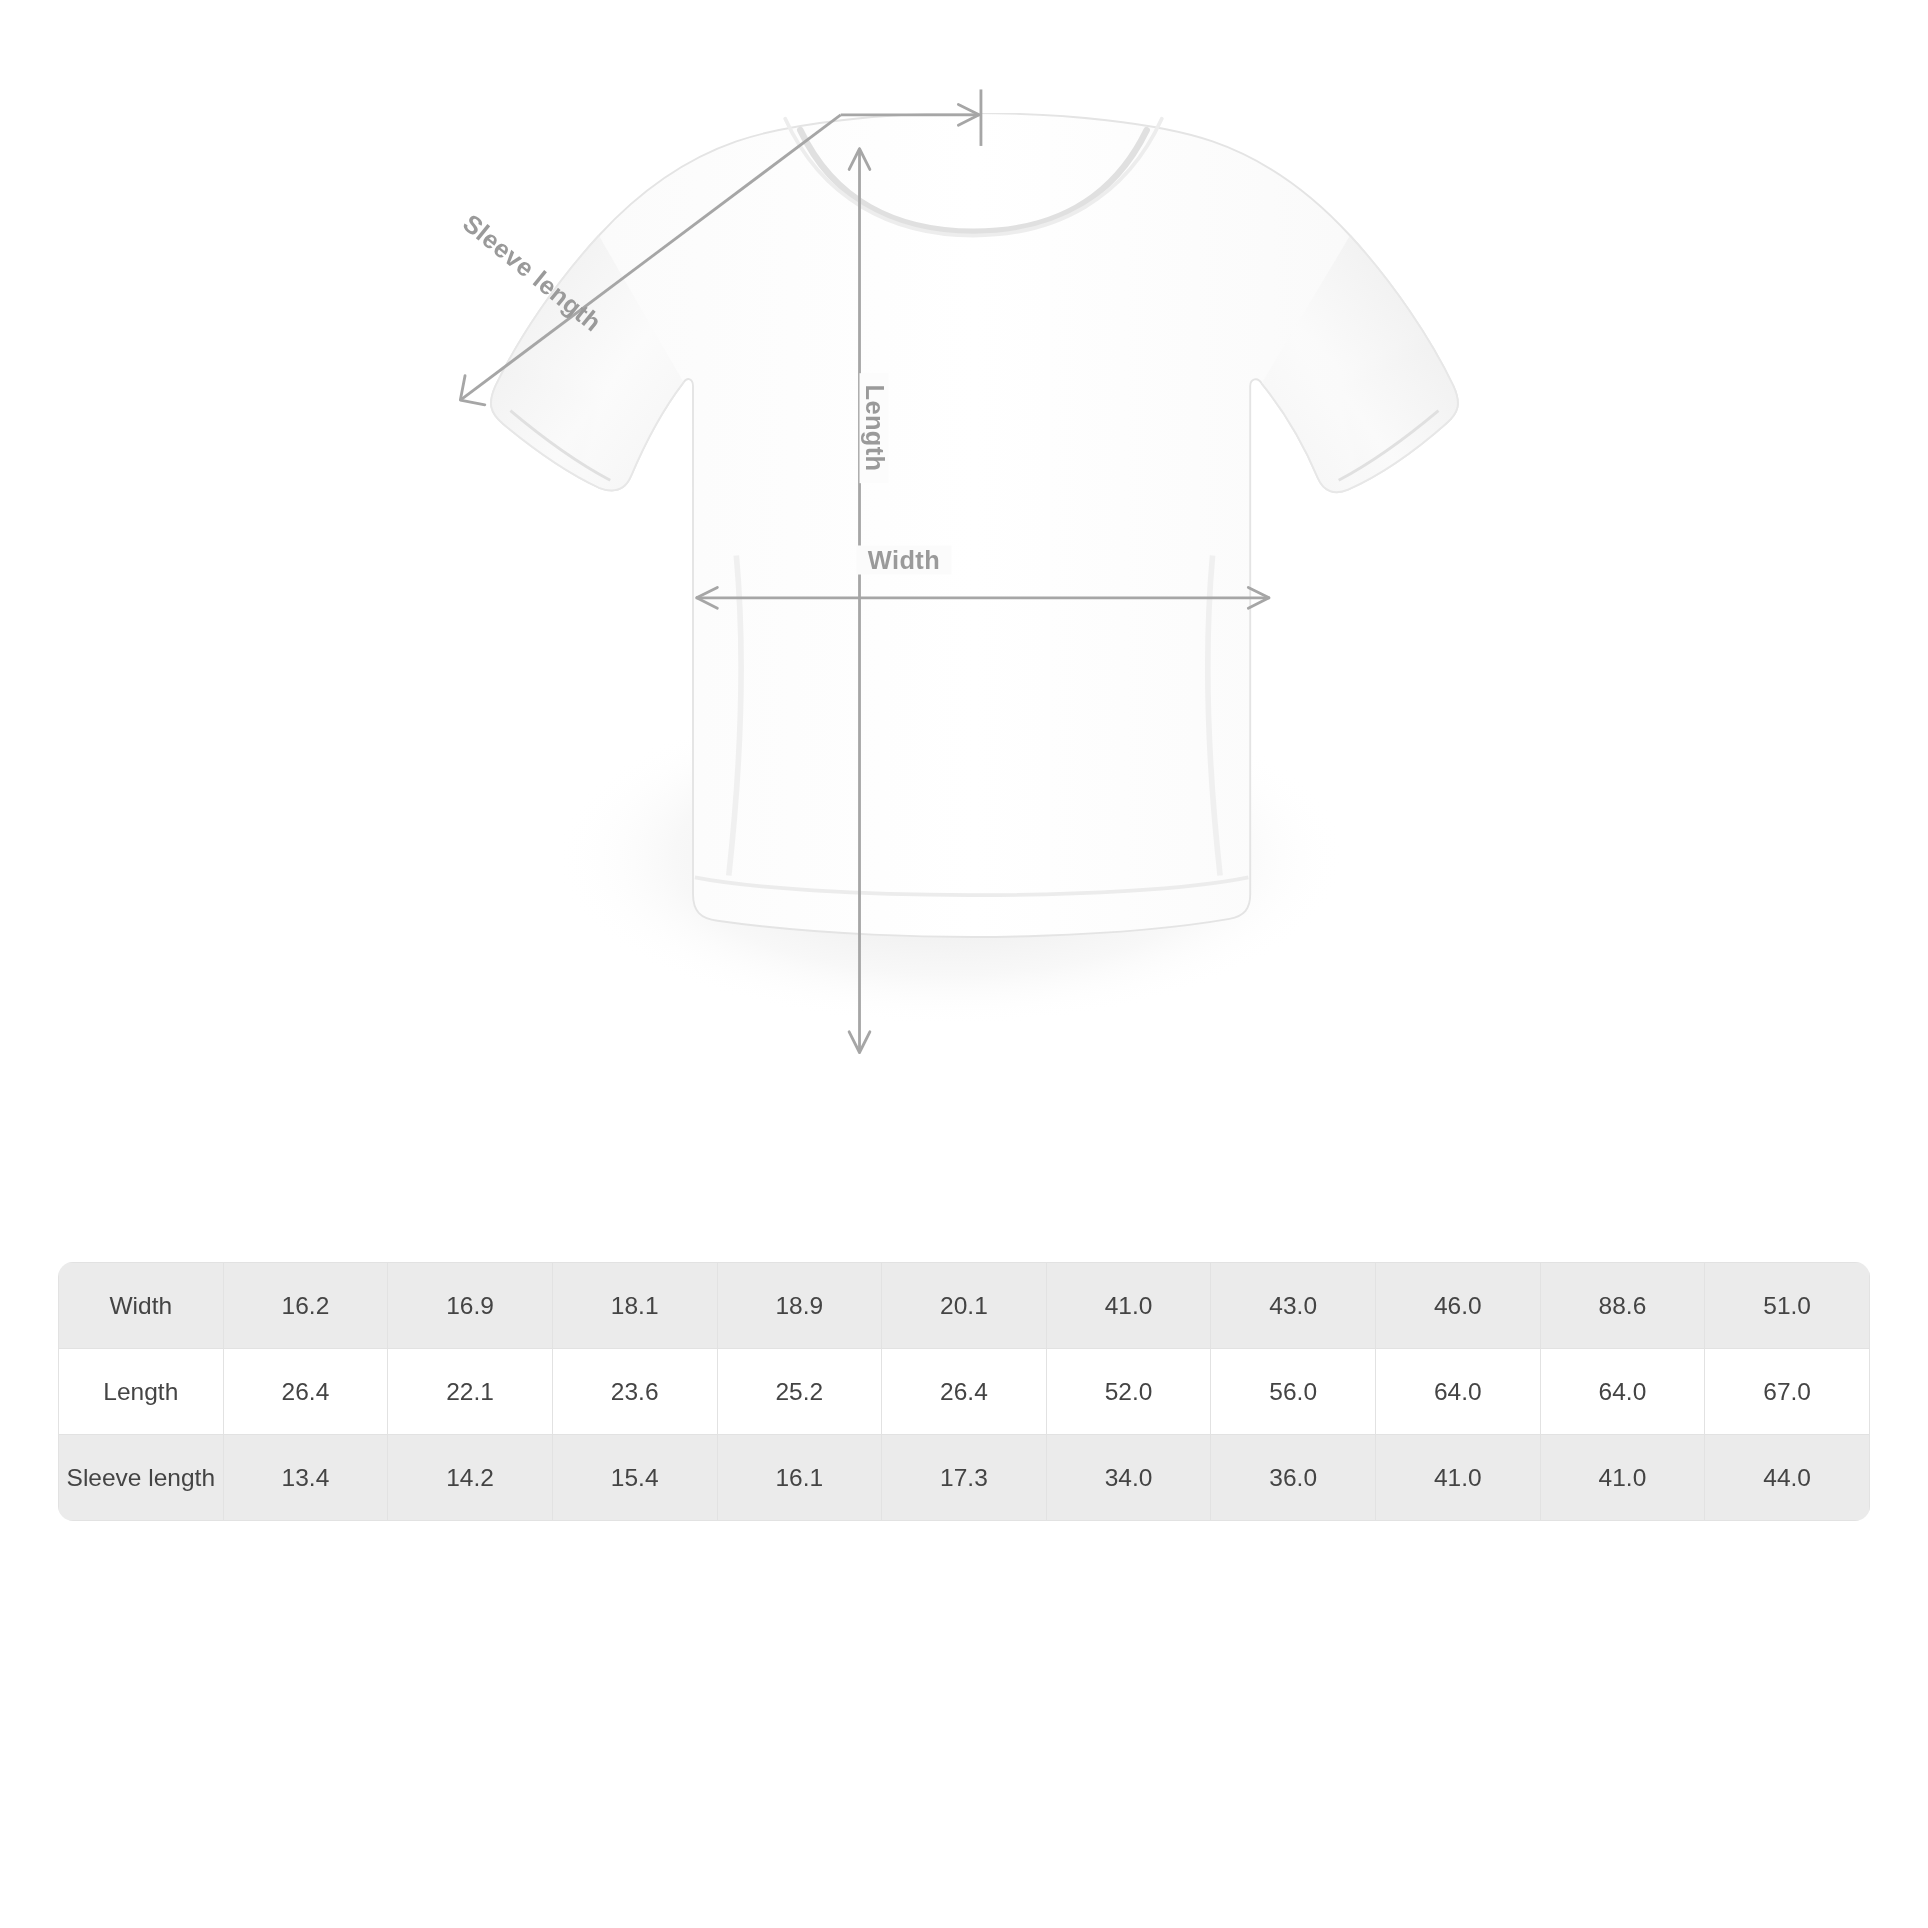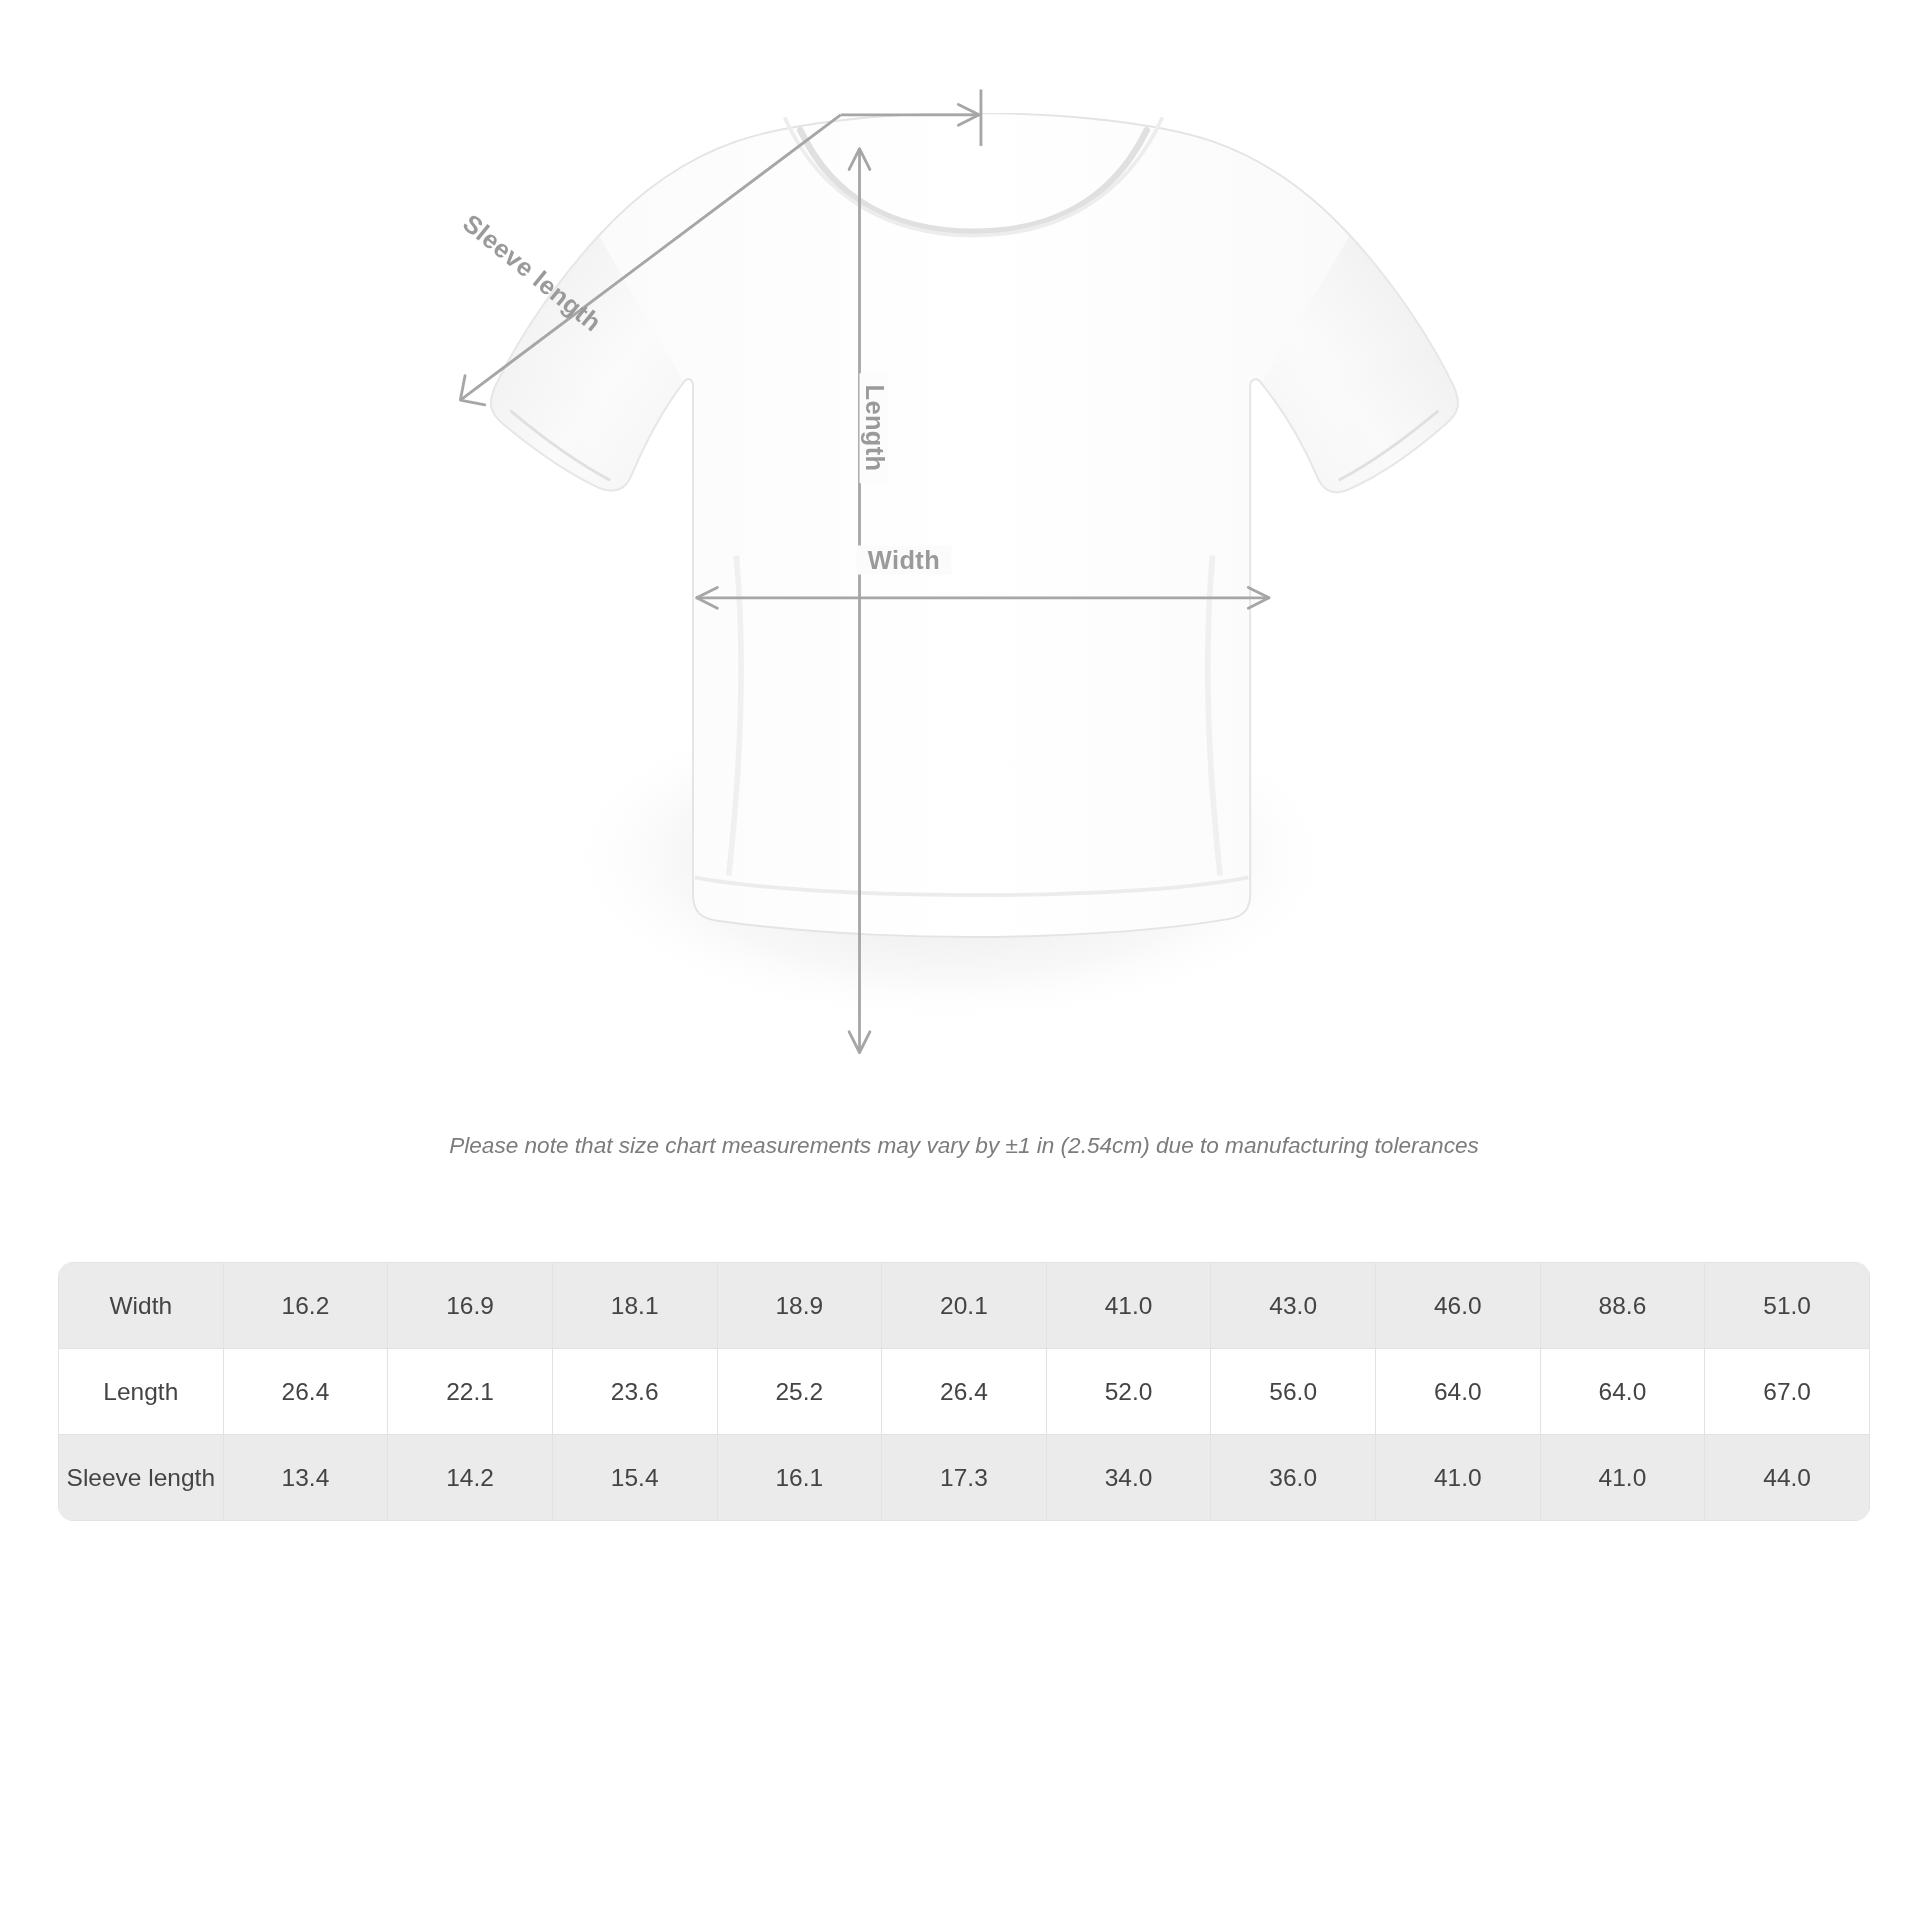--- a/index.html
+++ b/index.html
@@ -234,21 +234,20 @@
       <line x1="1042" y1="95" x2="1042" y2="155"></line>
     </g>
   </svg>
 
   <div class="guide-label width-lbl">Width</div>
   <div class="guide-label length-lbl">Length</div>
   <div class="guide-label sleeve-lbl">Sleeve length</div>
 </div>
 
 <div class="title-block">
-  <div class="chart-note">Please note that size chart measurements may vary by ±1 in (2.54cm) due to manufacturing tolerances</div>
 </div>
 
 <div class="table-wrap">
   <table class="size-table">
     <tbody>
 
 
       <tr class="row-alt">
         <td class="row-label">Width</td>
         <td>16.2</td>

